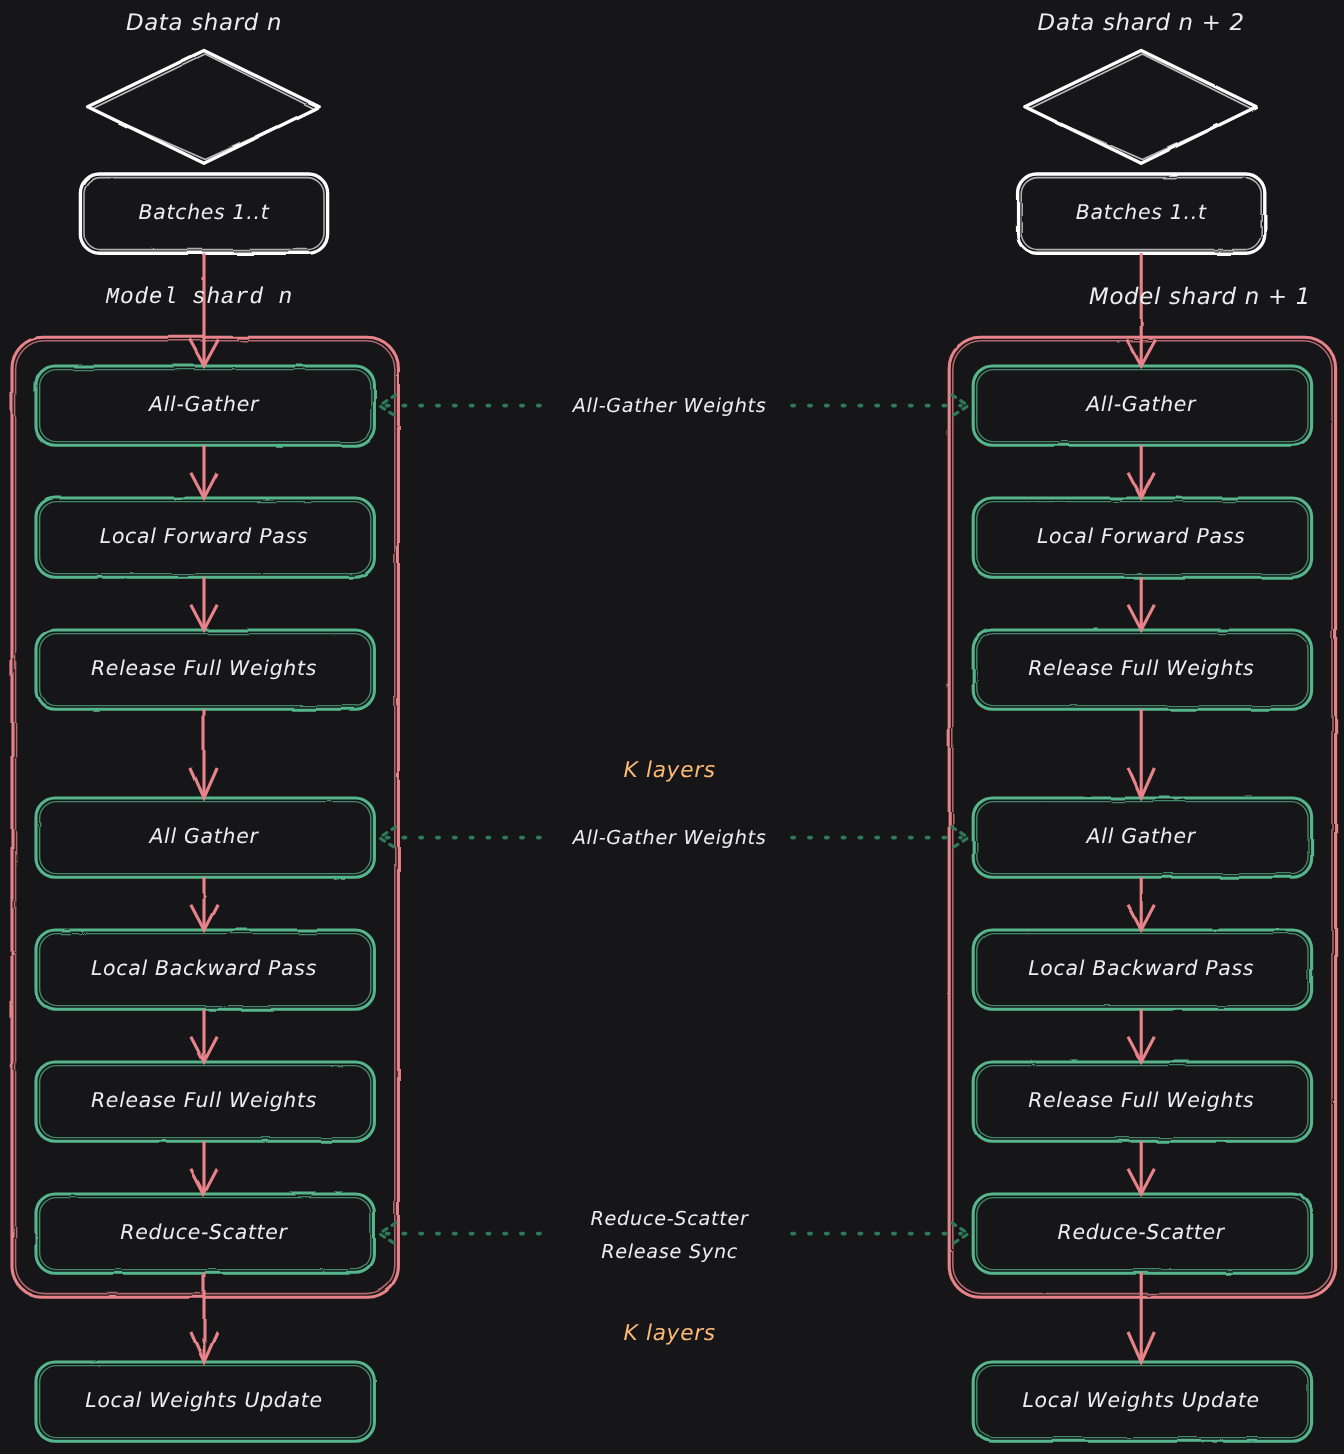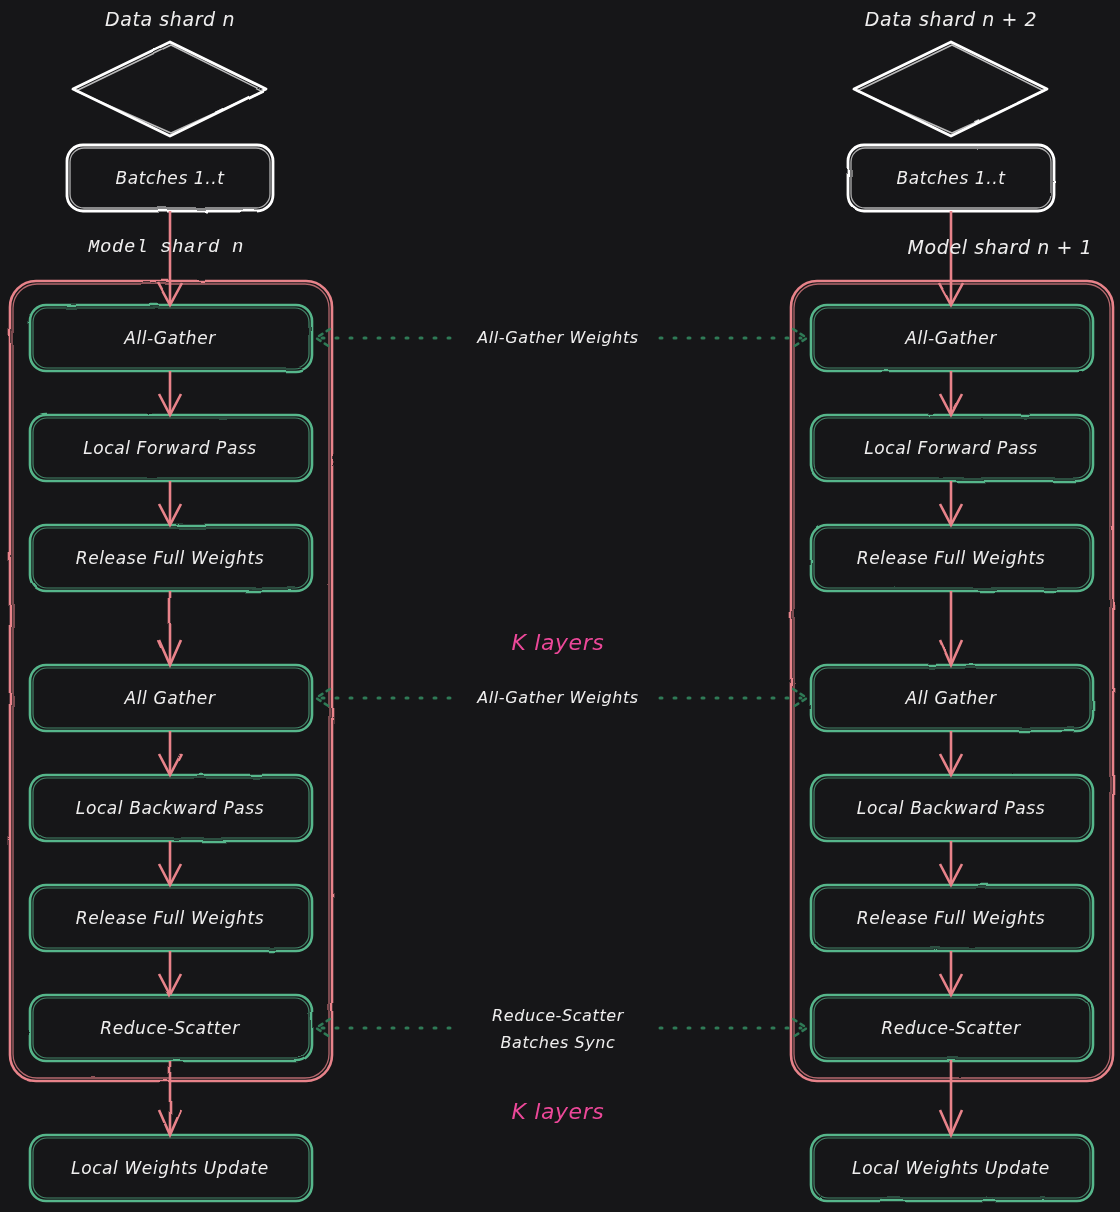--- a/index.html
+++ b/index.html
@@ -36,21 +36,21 @@
     letter-spacing: 0.6px;
     white-space: nowrap;
     transform: translate(-50%, -50%);
     text-align: center;
     line-height: 1.35;
     font-style: italic;
   }
   .lbl.node-text { font-size: 17px; }
   .lbl.edge-text { font-size: 16px; }
   .lbl.top-text  { font-size: 19px; }
-  .lbl.klayers   { color: #ec4899; font-size: 22px; }
+  .lbl.klayers   { color: #fdba74; font-size: 18px; }
   .lbl.two-line  { line-height: 1.38; }
 </style>
 </head>
 <body>
 
 <div id="canvas">
 
   <svg class="layer" viewBox="0 0 1120 1212">
     <defs>
       <filter id="rough" x="-5%" y="-20%" width="110%" height="140%">
@@ -236,18 +236,18 @@
   <div class="lbl node-text" style="left:951px; top:558px;">Release Full Weights</div>
   <div class="lbl node-text" style="left:951px; top:698px;">All Gather</div>
   <div class="lbl node-text" style="left:951px; top:808px;">Local Backward Pass</div>
   <div class="lbl node-text" style="left:951px; top:918px;">Release Full Weights</div>
   <div class="lbl node-text" style="left:951px; top:1028px;">Reduce-Scatter</div>
   <div class="lbl node-text" style="left:951px; top:1168px;">Local Weights Update</div>
 
   <div class="lbl edge-text" style="left:558px; top:338px;">All-Gather Weights</div>
   <div class="lbl edge-text" style="left:558px; top:698px;">All-Gather Weights</div>
   <div class="lbl edge-text two-line" style="left:558px; top:1016px;">Reduce-Scatter</div>
-  <div class="lbl edge-text two-line" style="left:558px; top:1043px;">Batches Sync</div>
+  <div class="lbl edge-text two-line" style="left:558px; top:1043px;">Release Sync</div>
 
   <div class="lbl klayers" style="left:558px; top:643px;">K layers</div>
   <div class="lbl klayers" style="left:558px; top:1112px;">K layers</div>
 
 </div>
 
 </body></html>

